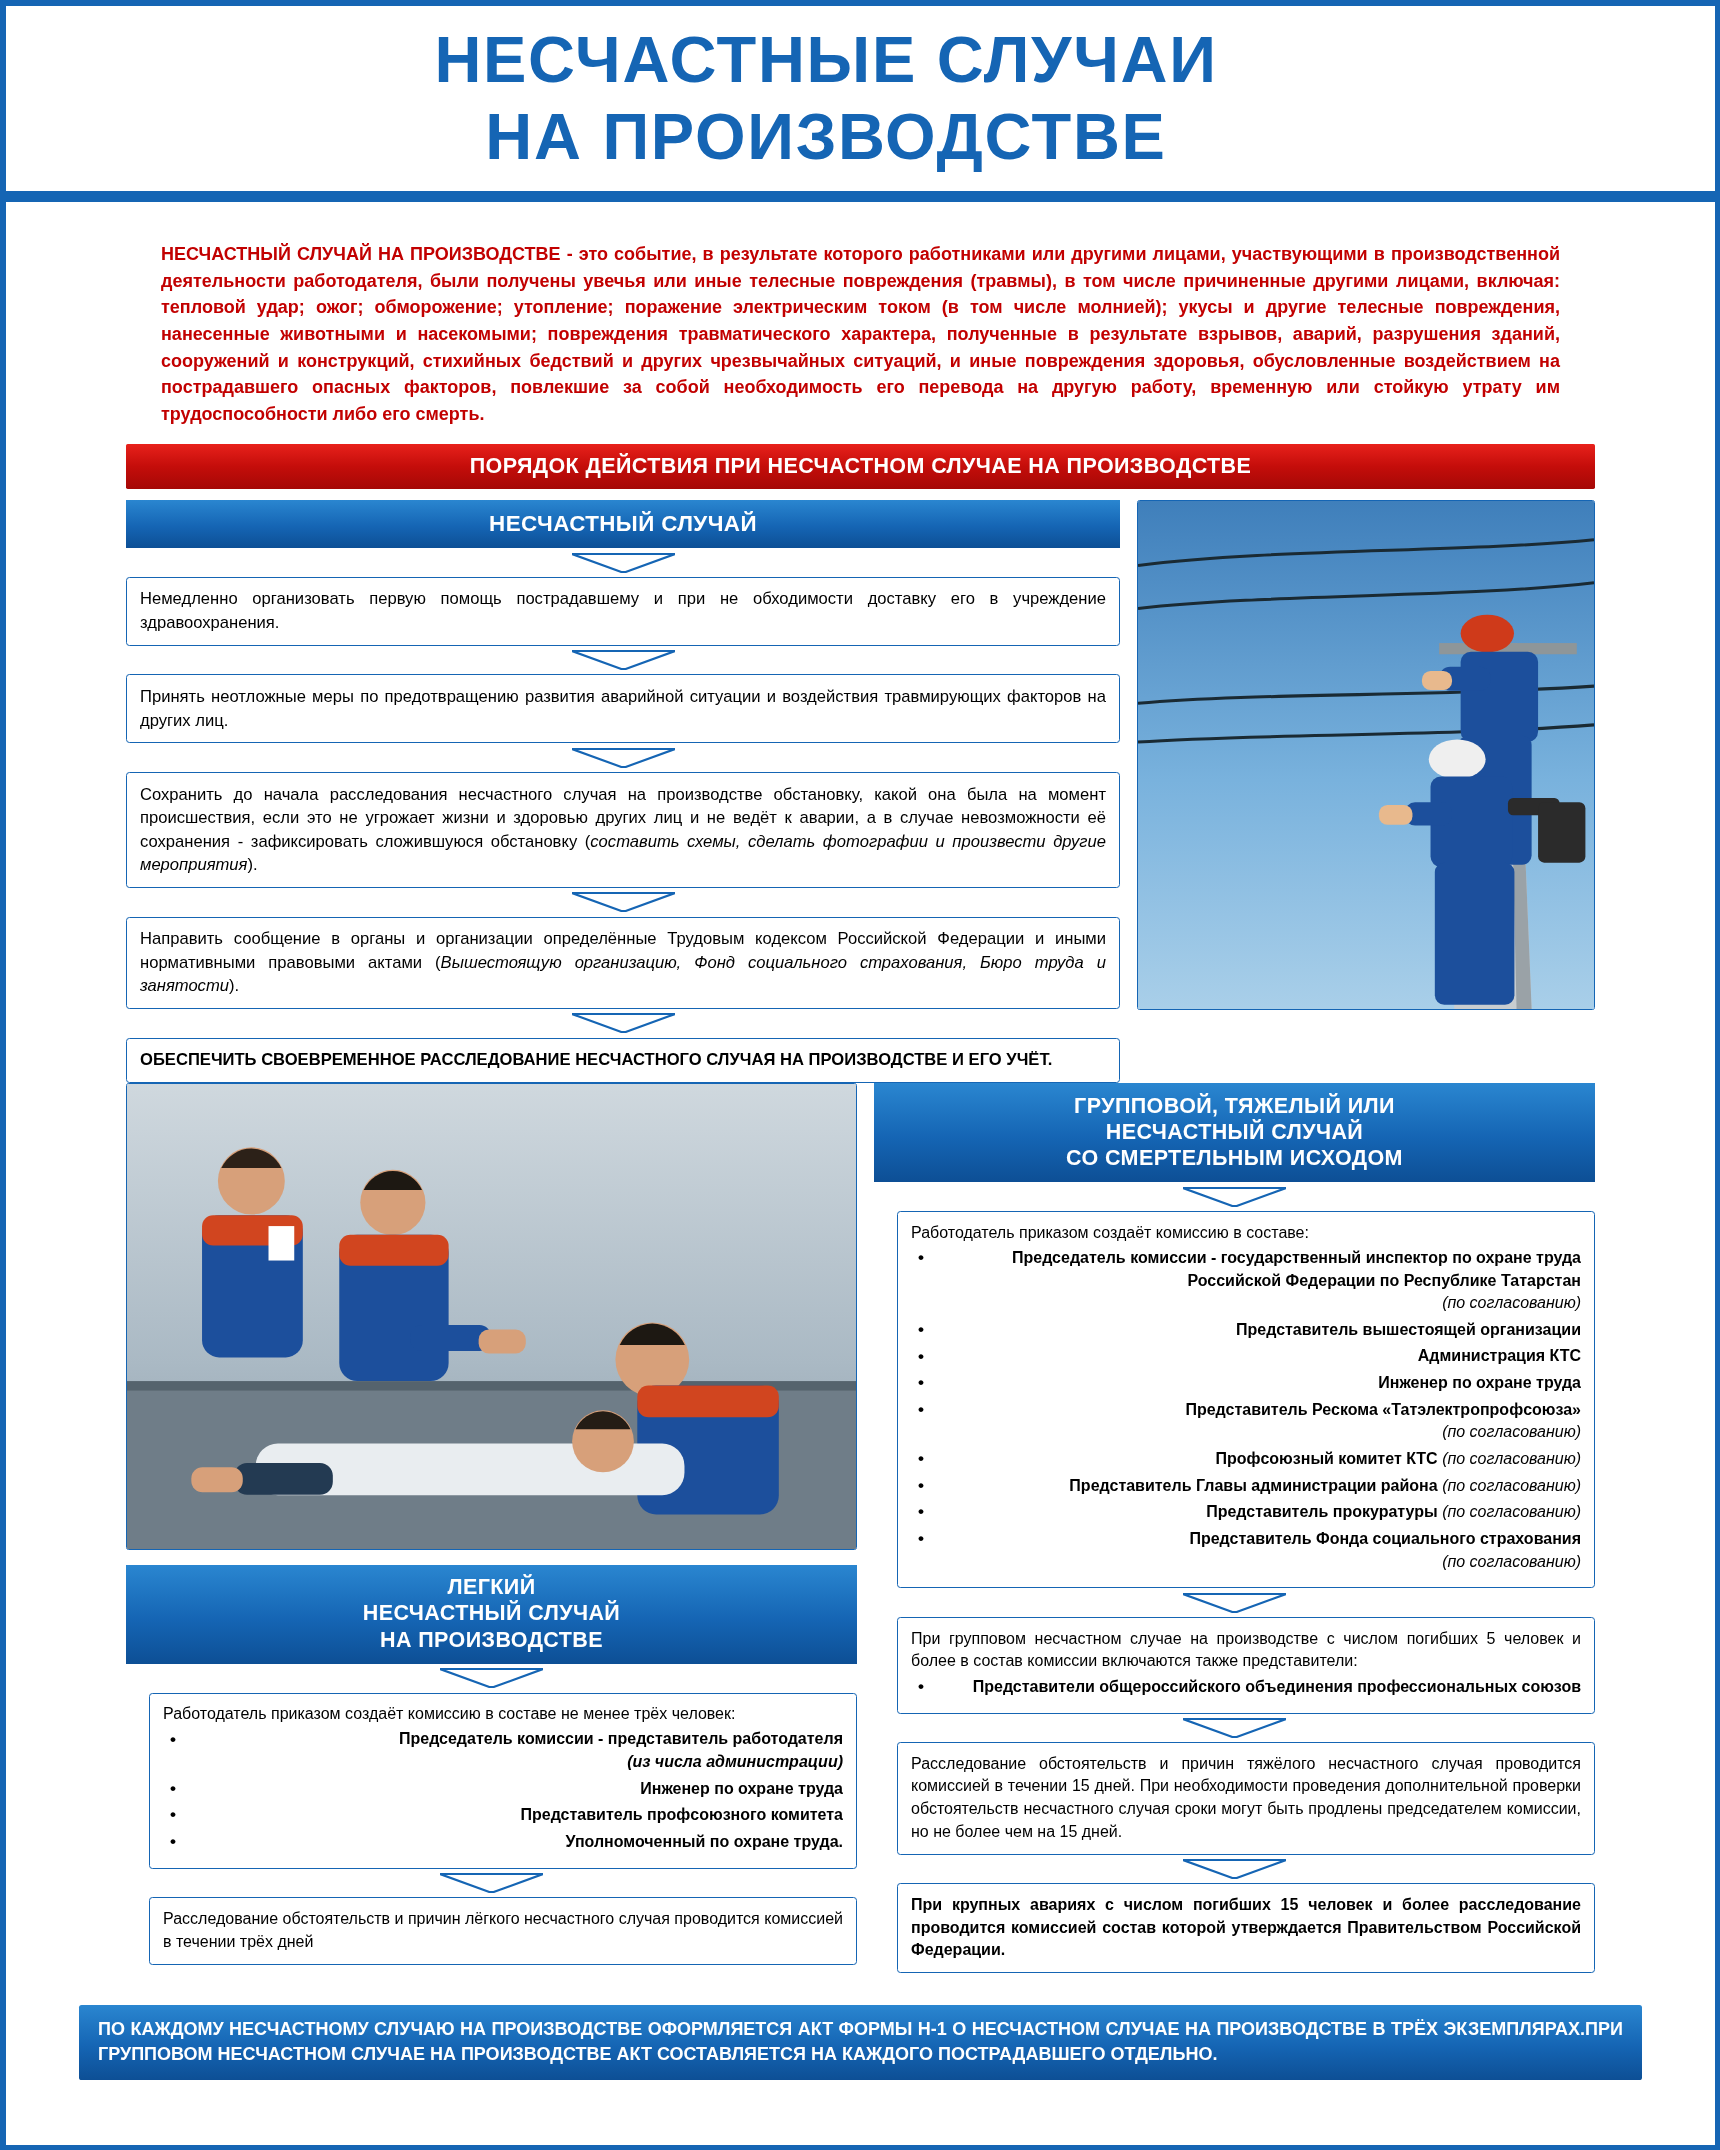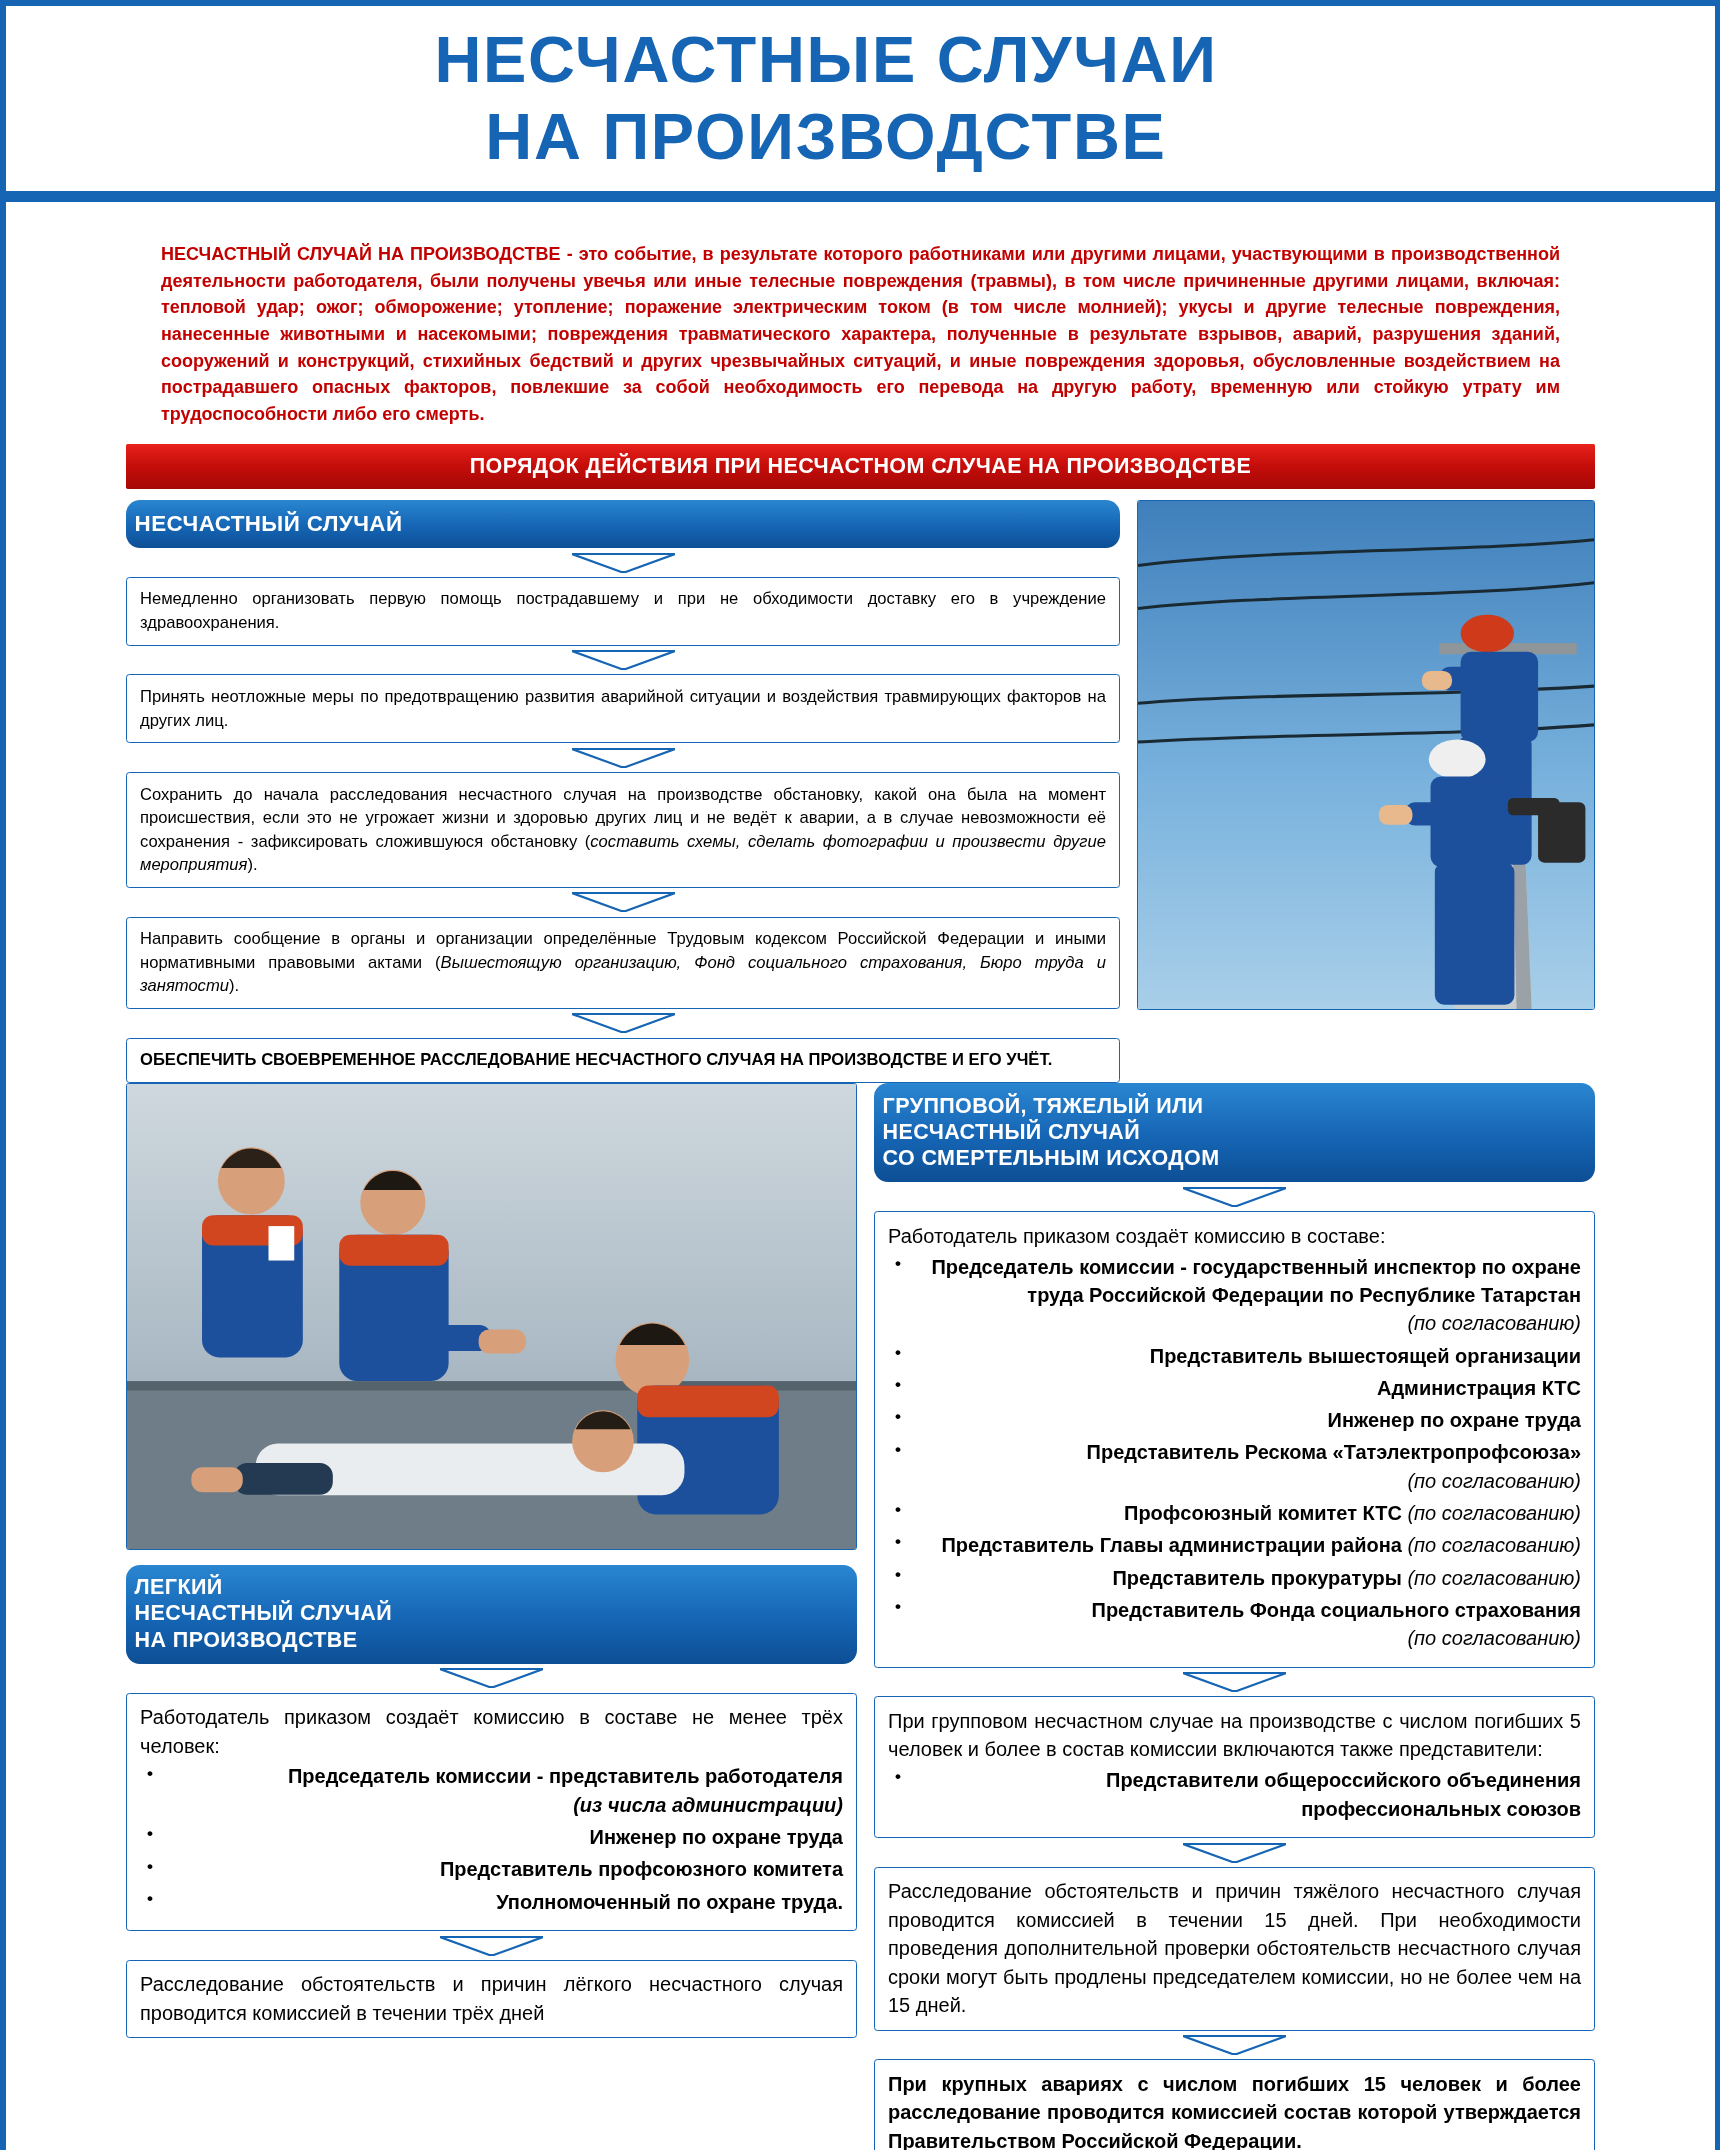--- a/index.html
+++ b/index.html
@@ -109,25 +109,25 @@
     padding:9.5px 0 10.3px 0;
     margin:14.6px 73px 11.2px 73px;
     border-radius:1.7px;
   }
 
   
   .blue-head{
     background:linear-gradient(to bottom,#2a86d0 0%,#1565b4 55%,#0d4f95 100%);
     color:#ffffff;
     font-weight:bold;
-    text-align:left;
+    text-align:center;
     letter-spacing:0.4px;
     line-height:1.22;
     padding:9.5px 8.6px 11.2px 8.6px;
-    border-radius:14px;
+    border-radius:0;
   }
 
   .box{
     border:1.7px solid #1565b4;
     border-radius:3.4px;
     padding:9.5px 13px 10.3px 13px;
     background:#ffffff;
     color:#000000;
     text-align:justify;
     line-height:1.42;
@@ -180,21 +180,21 @@
   .sec2{
     display:flex;
     gap:17px;
     align-items:flex-start;
     margin:0 73px 0 73px;
   }
   .sec2-left{flex:0 0 731px;}
   .sec2-right{flex:1 1 auto;}
 
   .sec2 .blue-head{font-size:21.5px;}
-  .sec2 .box{font-size:20px;}
+  .sec2 .box{font-size:16px;margin-left:23px;}
 
   ul.bul{
     margin:2.6px 0 1.7px 0;
     padding-left:20px;
     list-style:none;
   }
   ul.bul li{
     position:relative;
     margin-bottom:3.9px;
     font-weight:bold;

